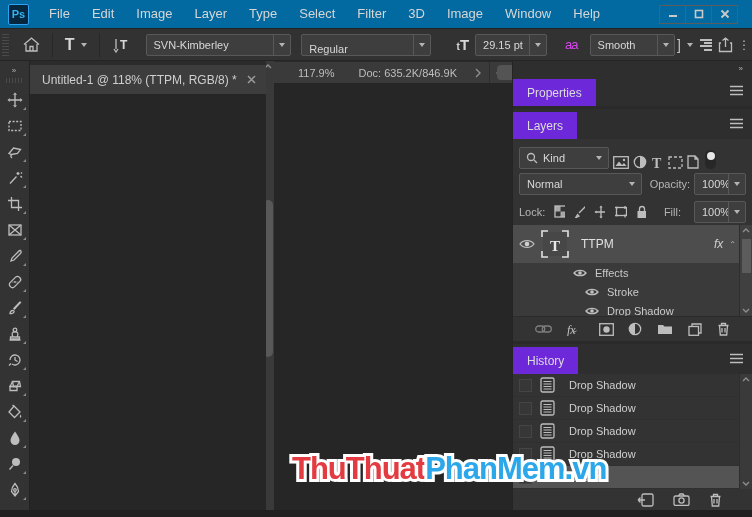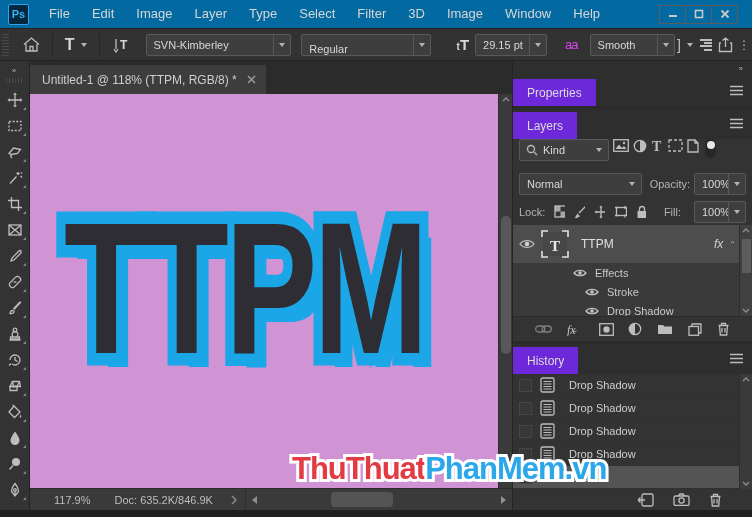--- a/index.html
+++ b/index.html
@@ -49,21 +49,21 @@
   
   .toolbar { position:absolute; left:0; top:61px; width:30px; bottom:7px; background:#333;
     border-right:1px solid #232323; display:flex; flex-direction:column; align-items:center; overflow:hidden; }
   .tb-expand { font-size:8px; color:#b0b0b0; letter-spacing:1px; margin:5px 0 3px; }
   .grip-h { width:18px; height:5px; margin-bottom:4px;
     background:repeating-linear-gradient(90deg,#4a4a4a 0 1px,transparent 1px 3px); }
   .tool { width:26px; height:26px; display:flex; align-items:center; justify-content:center; position:relative; }
   .tool::after { content:""; position:absolute; right:2px; bottom:3px; width:0; height:0;
     border-left:3px solid transparent; border-bottom:3px solid #8b8b8b; }
 
-  .doc-area { position:absolute; left:30px; top:61px; right:240px; bottom:7px; display:flex; flex-direction:column; }
+  .doc-area { position:absolute; left:30px; top:61px; right:240px; bottom:7px; display:flex; flex-direction:row; }
   .tabbar { height:33px; background:#2b2b2b; display:flex; align-items:flex-end; }
   .doc-tab { height:29px; background:#3d3d3d; display:flex; align-items:center; padding:0 10px 0 12px;
     font-size:12px; color:#cfcfcf; }
   .doc-tab .tab-close { margin-left:10px; display:flex; }
   .canvas-wrap { flex:1; position:relative; background:#d093d3; overflow:hidden; }
   .canvas-text {
     position:absolute; left:34px; top:100px; font-size:150px; font-weight:bold; line-height:1;
     letter-spacing:-4px; color:#2e2d33; transform:scale(0.92,1.25); transform-origin:left top;
     -webkit-text-stroke:20px #1ba6e8; paint-order:stroke fill;
     text-shadow:13px 11px 0 #1ba6e8;
@@ -88,21 +88,21 @@
   .panels { position:absolute; right:0; top:61px; width:240px; bottom:7px; background:#333;
     border-left:1px solid #242424; display:flex; flex-direction:column; }
   .panel-strip { height:15px; background:#2e2e2e; display:flex; justify-content:flex-end; align-items:center; padding-right:8px;
     font-size:8px; color:#b0b0b0; letter-spacing:1px; }
   .panel-header { height:30px; background:#2e2e2e; display:flex; align-items:flex-end; position:relative; }
   .panel-tab { height:27px; background:#6d28d9; padding:0 14px; font-size:12px; color:#dcdcdc;
     display:flex; align-items:center; }
   .panel-menu { position:absolute; right:8px; top:9px; }
   .panel-gap { height:3px; background:#2a2a2a; }
 
-  .kind-row { height:30px; display:flex; align-items:flex-start; padding:0 6px; gap:4px; }
+  .kind-row { height:30px; display:flex; align-items:flex-end; padding:0 6px; gap:4px; }
   .kind-dd { width:90px; }
   .toggle { width:11px; height:19px; background:#272727; border-radius:6px; position:relative; margin-left:2px; }
   .toggle::after { content:""; position:absolute; top:1.5px; left:1.5px; width:8px; height:8px; background:#e8e8e8; border-radius:50%; }
 
   .blend-row { height:29px; display:flex; align-items:center; padding:0 6px; font-size:11px; color:#b5b5b5; }
   .blend-dd { width:128px; margin-right:8px; }
   .val-dd { width:52px; margin-left:4px; }
   .lock-row { height:27px; display:flex; align-items:center; padding:0 6px; gap:9px; font-size:11px; color:#b5b5b5; }
   .lock-row .spacer { flex:1; }
 

